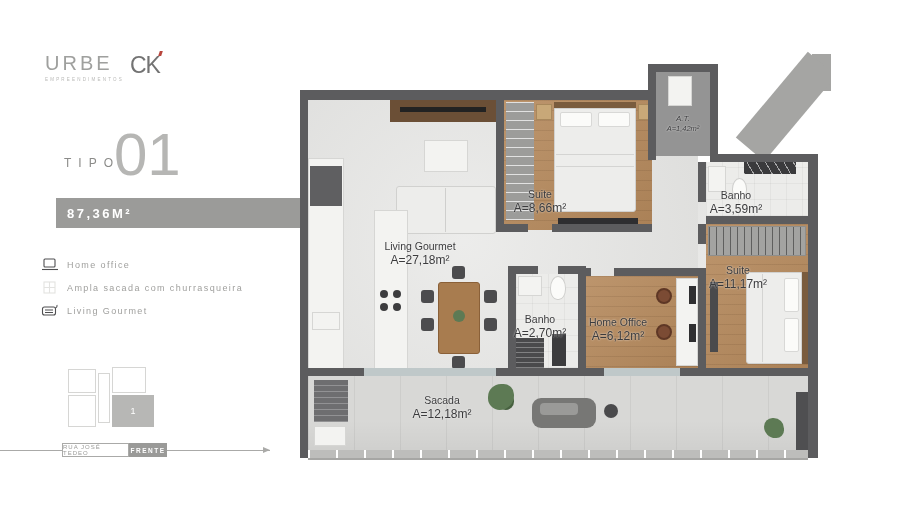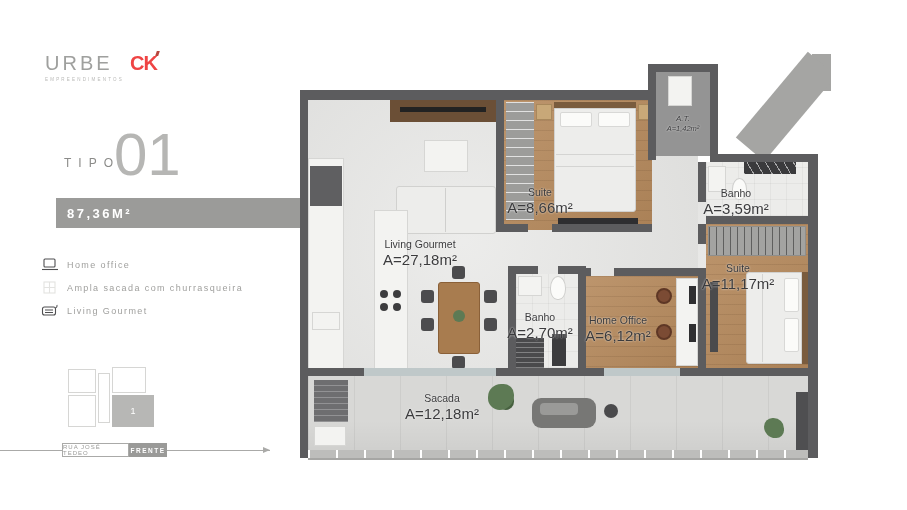--- a/index.html
+++ b/index.html
@@ -5,21 +5,21 @@
   * { margin:0; padding:0; box-sizing:border-box; }
   html,body { background:#fff; }
   .page {
     position:relative; width:831px; height:510px; overflow:hidden;
     background:#fff; font-family:"Liberation Sans", sans-serif; color:#3b3b3d;
   }
   
   .brand { position:absolute; left:45px; top:52px; }
   .urbe-word { font-size:20px; font-weight:300; letter-spacing:3px; color:#9fa09e; }
   .urbe-sub { display:block; font-size:4.5px; letter-spacing:2.2px; color:#b9b9b7; margin-top:2px; text-align:right; }
-  .ck { position:absolute; left:130px; top:52px; font-size:20px; font-weight:bold; color:#ef4444; letter-spacing:-1px; }
+  .ck { position:absolute; left:130px; top:52px; font-size:23px; font-weight:normal; color:#737373; letter-spacing:-1px; }
   .ck-tick { position:absolute; right:-2px; top:-1px; width:3px; height:5px; background:#b8453c; transform:skewX(-18deg); }
 
   .tipo-row { position:absolute; left:64px; top:130px; }
   .tipo { position:absolute; left:0; top:26px; font-size:12px; letter-spacing:7px; color:#8b8b89; }
   .tipo-num { position:absolute; left:50px; top:-10px; font-size:60px; font-weight:200; color:#b6b6b4; }
 
   .area-bar { position:absolute; left:56px; top:198px; width:244px; height:30px; background:#9b9b99; display:flex; align-items:center; }
   .area-bar span { color:#fff; font-size:13px; font-weight:bold; letter-spacing:2.5px; padding-left:11px; }
 
   .features { position:absolute; left:40px; top:253px; list-style:none; }
@@ -50,21 +50,21 @@
   .floor-dark { background:#949494; }
   .floor-balcony { background:#d8d8d6; background-image:repeating-linear-gradient(90deg, rgba(0,0,0,0.05) 0 1px, transparent 1px 46px), linear-gradient(0deg, rgba(0,0,0,0.04), transparent 40%); }
   .glass { background:#bfc8c9; }
   .rail { background:#bdbdbb; background-image:repeating-linear-gradient(90deg, #fff 0 2px, transparent 2px 28px); }
   .rail-edge { background:#a6a6a4; }
 
   .white-furn { background:#f3f3f1; border:1px solid #d6d6d4; }
   .soft-furn { background:#ededeb; border:1px solid #d1d1cf; border-radius:3px; }
   .rlabel { transform:translate(-50%,-50%); text-align:center; line-height:1.25; white-space:nowrap; color:#3b3b3d; text-shadow:0 0 2px rgba(255,255,255,0.85); }
   .rlabel .rname { display:block; font-size:10.5px; }
-  .rlabel .rarea { display:block; font-size:15px; }
+  .rlabel .rarea { display:block; font-size:12px; }
   .rlabel-sm .rname { font-size:8px; }
   .rlabel-sm .rarea { font-size:7.5px; }
 
   .compass { position:absolute; left:833px; top:424px; }
 </style>
 </head>
 <body>
 
 <div class="page">
 

